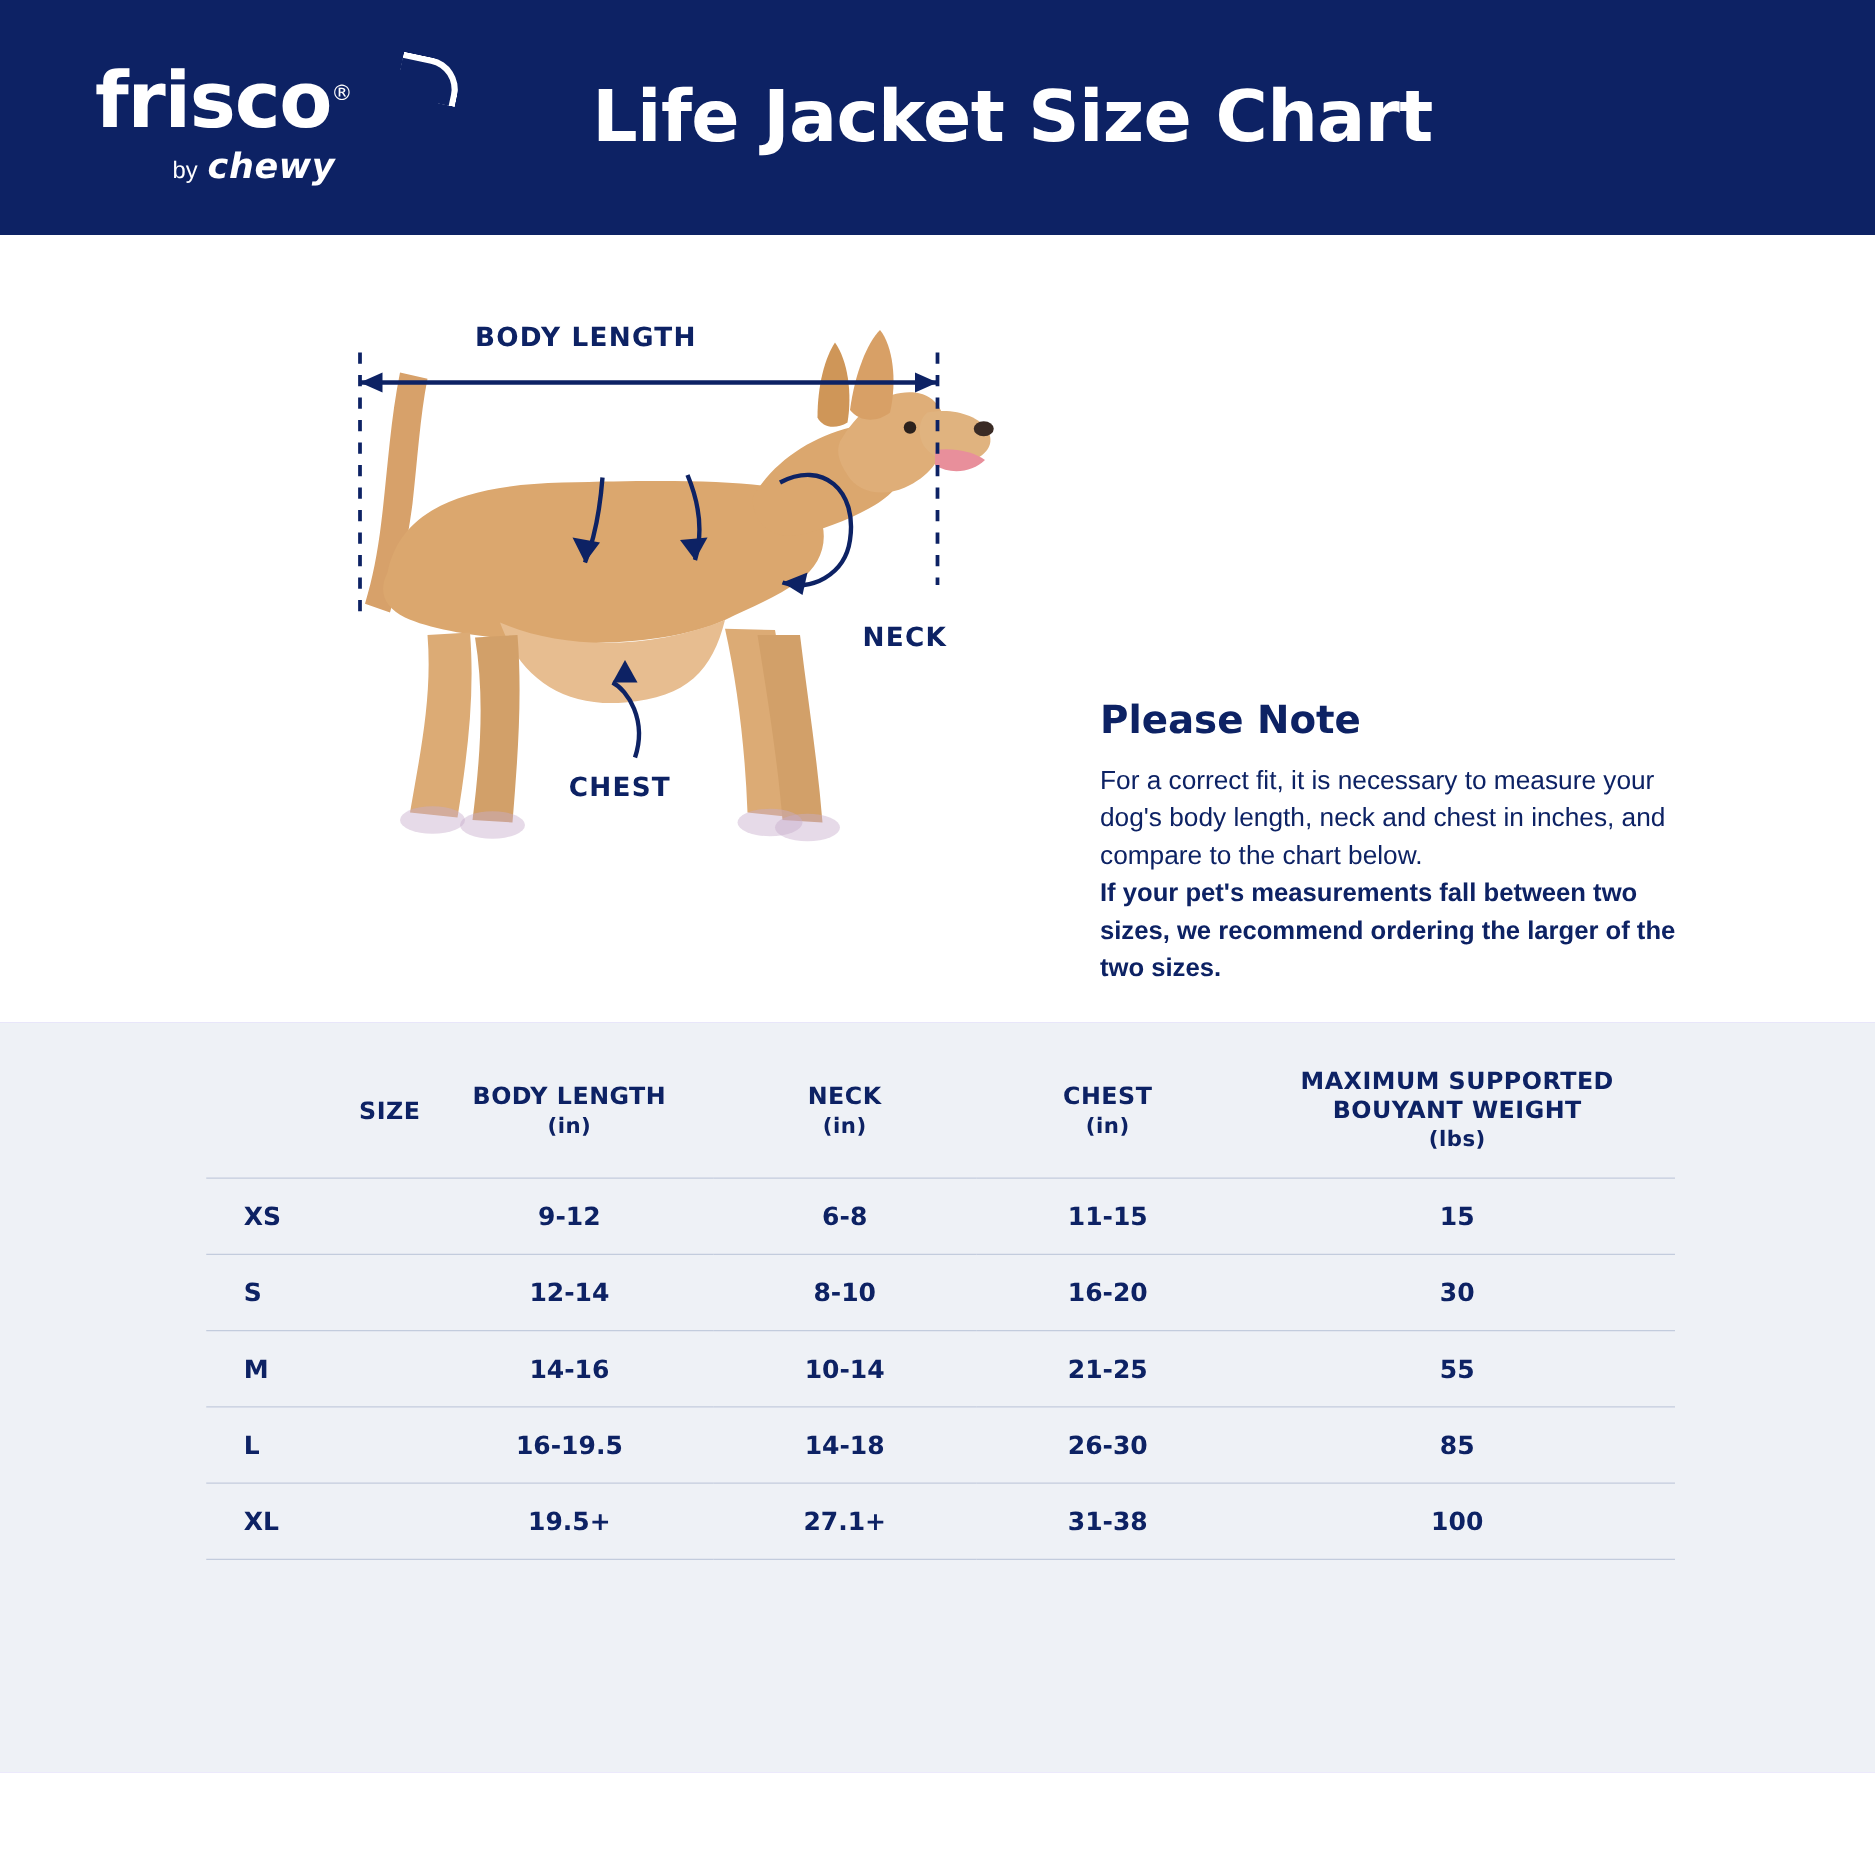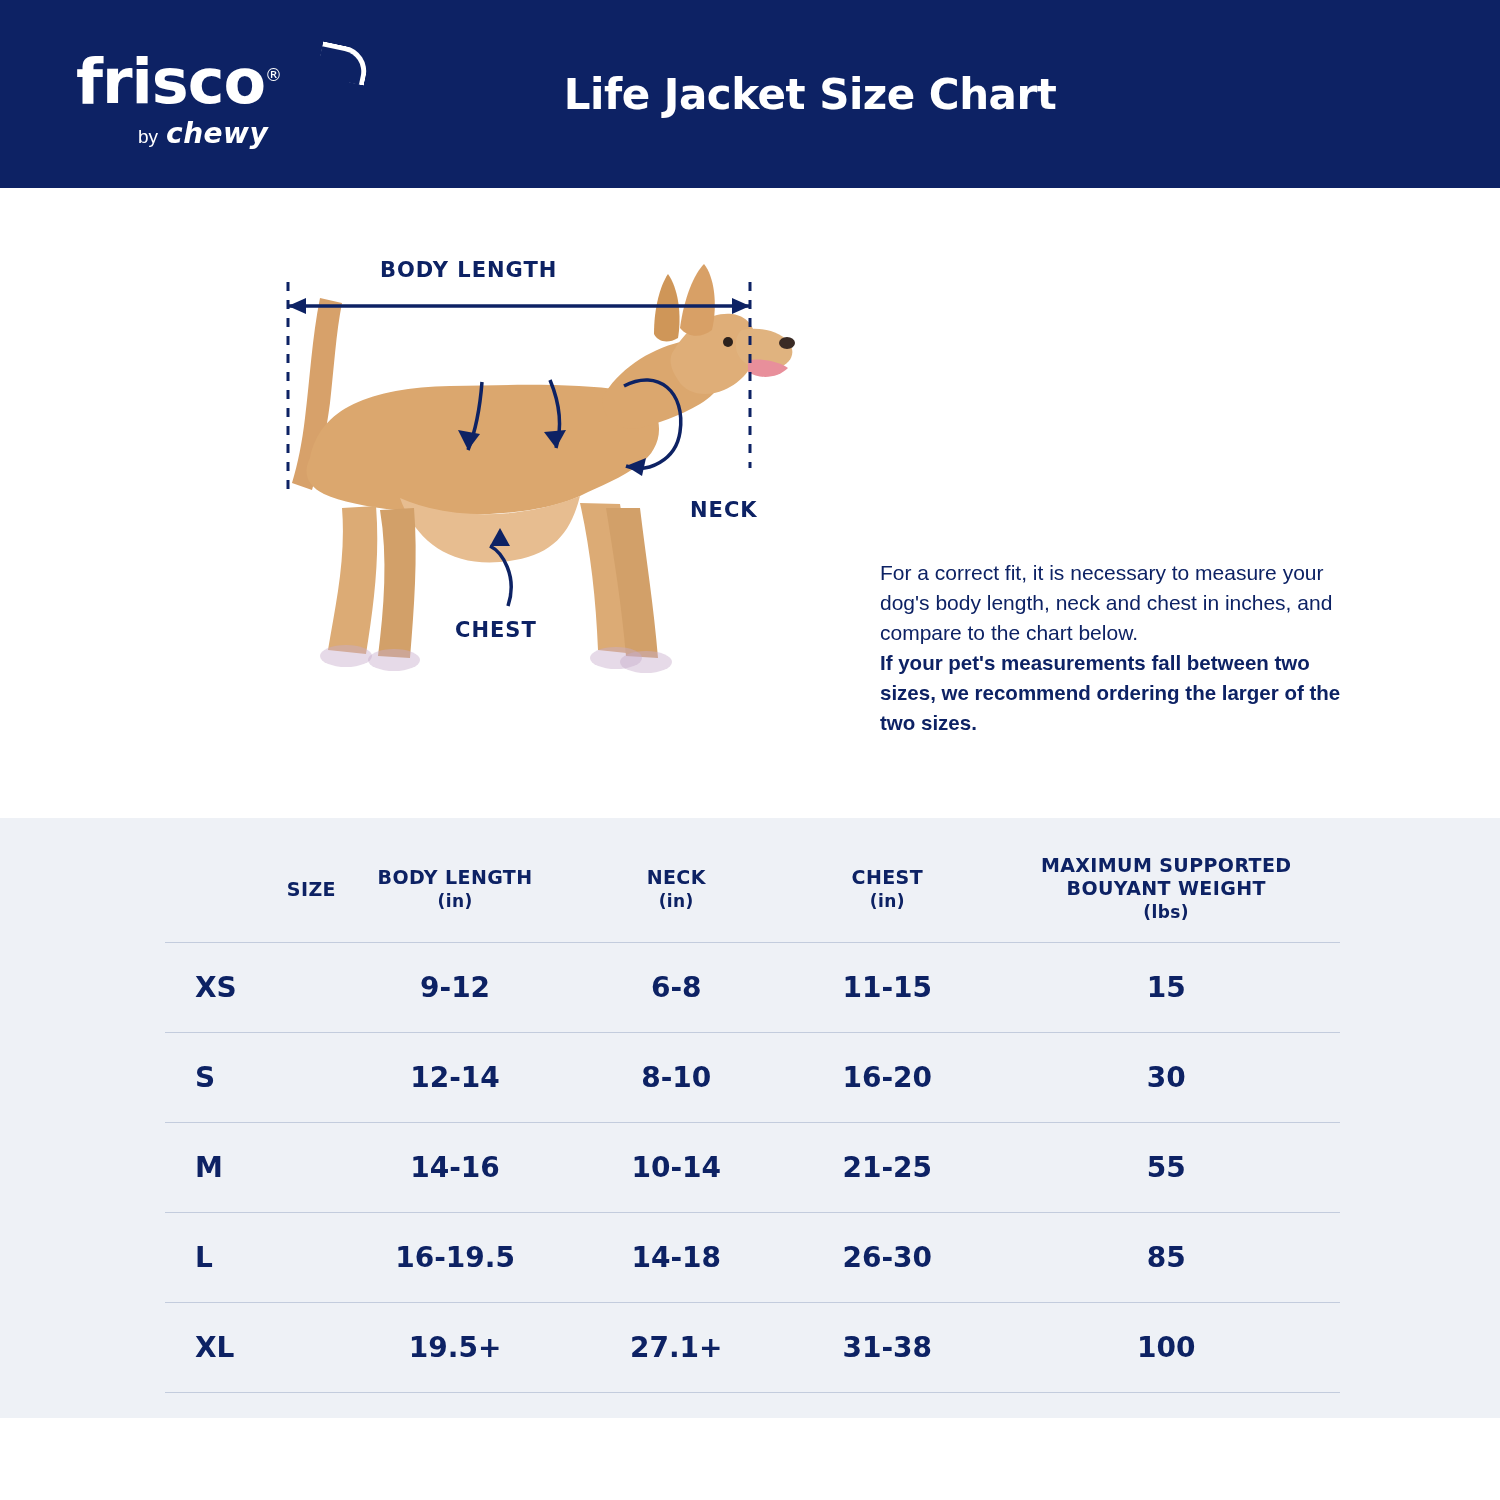--- a/index.html
+++ b/index.html
@@ -90,21 +90,21 @@
     position: absolute;
     left: 0;
     top: 0;
     width: 1500px;
     height: 188px;
     display: flex;
     align-items: center;
     justify-content: center;
     font-family: "DejaVu Sans", sans-serif;
     font-weight: bold;
-    font-size: 42px;
+    font-size: 57px;
     color: #ffffff;
     letter-spacing: -0.5px;
     padding-left: 120px;
     box-sizing: border-box;
     pointer-events: none;
   }
 
   
   .illustration {
     position: absolute;
@@ -196,24 +196,24 @@
     width: 150px;
     padding-left: 30px;
   }
   table.size-table th .unit {
     font-weight: bold;
     font-size: 17px;
   }
   table.size-table td {
     font-family: "DejaVu Sans", sans-serif;
     font-weight: bold;
-    font-size: 28px;
+    font-size: 20px;
     color: #0d2264;
     text-align: center;
-    padding: 28px 4px;
+    padding: 18px 4px;
     border-bottom: 1.6px solid #c3ccdd;
   }
   table.size-table td.size-col {
     text-align: left;
     padding-left: 30px;
   }
   table.size-table tr:last-child td {
     border-bottom: 1.6px solid #c3ccdd;
   }
   .col-body { width: 235px; }
@@ -322,20 +322,21 @@
           <polygon points="240,288 260,288 250,270" fill="#0d2264" stroke="none"></polygon>
         </g>
       </svg>
 
       <div class="lbl lbl-body">BODY LENGTH</div>
       <div class="lbl lbl-neck">NECK</div>
       <div class="lbl lbl-chest">CHEST</div>
     </div>
 
     <div class="note">
+      <h2 class="note-title">Please Note</h2>
       <p class="note-body">For a correct fit, it is necessary to measure your dog's body length, neck and chest in inches, and compare to the chart below.</p>
       <p class="note-body-bold">If your pet's measurements fall between two sizes, we recommend ordering the larger of the two sizes.</p>
     </div>
   </div>
 
   <div class="table-area">
     <table class="size-table">
       <thead>
         <tr>
           <th class="size-col">SIZE</th>

